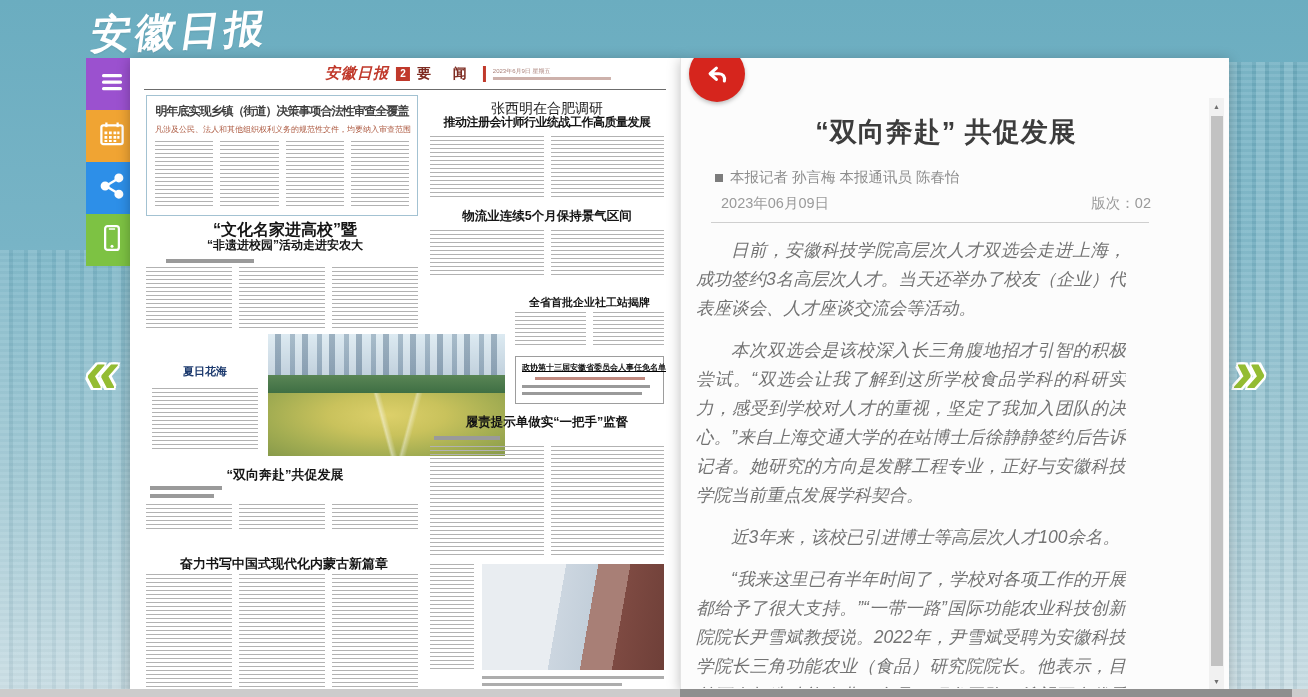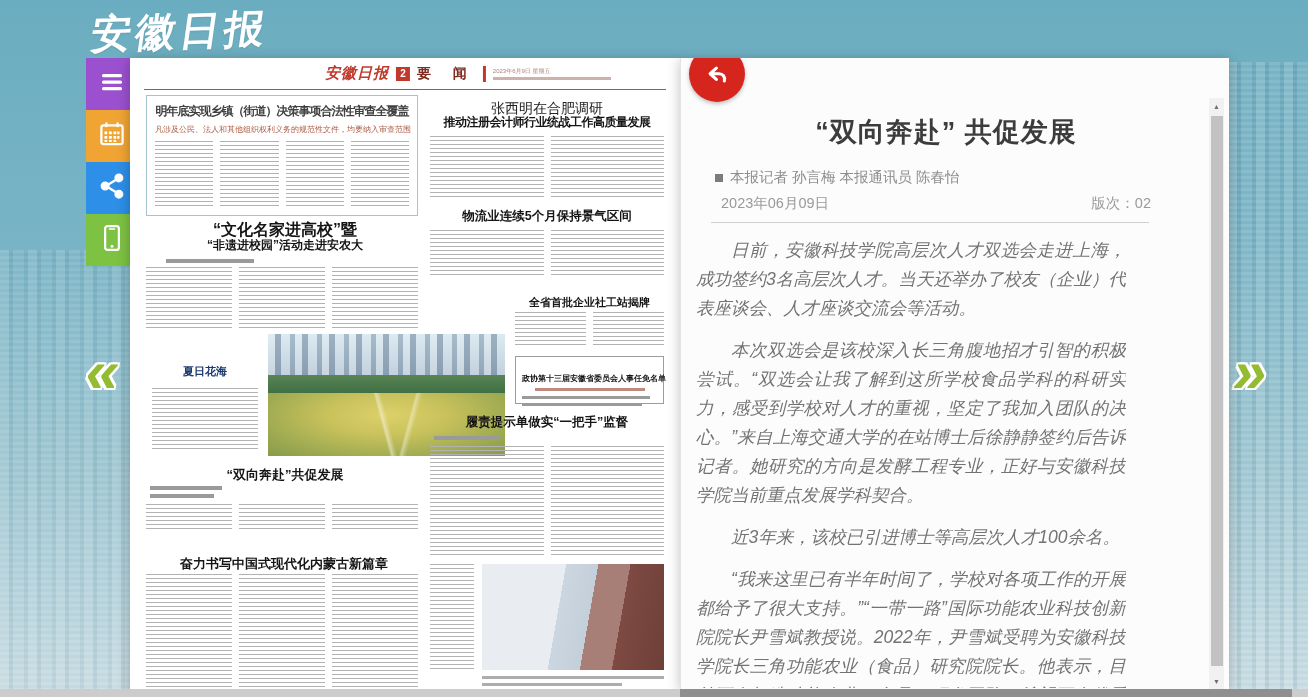--- a/index.html
+++ b/index.html
@@ -225,21 +225,21 @@
       <div class="ft"></div>
         <div class="ft"></div>
     </div>
 
     <div class="abs hl" style="left:385px;top:237px;width:149px;font-size:11px;">全省首批企业社工站揭牌</div>
     <div class="abs cols" style="left:385px;top:254px;width:149px;height:36px;">
       <div class="ft"></div>
         <div class="ft"></div>
     </div>
 
-    <div class="abs" style="left:385px;top:298px;width:149px;height:48px;border:1px solid #9d9d9d;padding:16px 6px;box-sizing:border-box;">
+    <div class="abs" style="left:385px;top:298px;width:149px;height:48px;border:1px solid #9d9d9d;padding:5px 6px;box-sizing:border-box;text-decoration:underline;">
       <div class="hl" style="font-size:8px;">政协第十三届安徽省委员会人事任免名单</div>
       <div class="bl" style="width:110px;height:3px;margin:4px auto 0;background:#c08a80;"></div>
       <div class="bl" style="width:128px;height:3px;margin:5px 0 0;"></div>
       <div class="bl" style="width:120px;height:3px;margin:4px 0 0;"></div>
     </div>
 
     <div class="abs hl" style="left:300px;top:356px;width:234px;font-size:12.5px;text-align:center;">履责提示单做实“一把手”监督</div>
     <div class="abs bl" style="left:304px;top:378px;width:66px;"></div>
     <div class="abs cols" style="left:300px;top:388px;width:234px;height:112px;">
       <div class="ft"></div>

